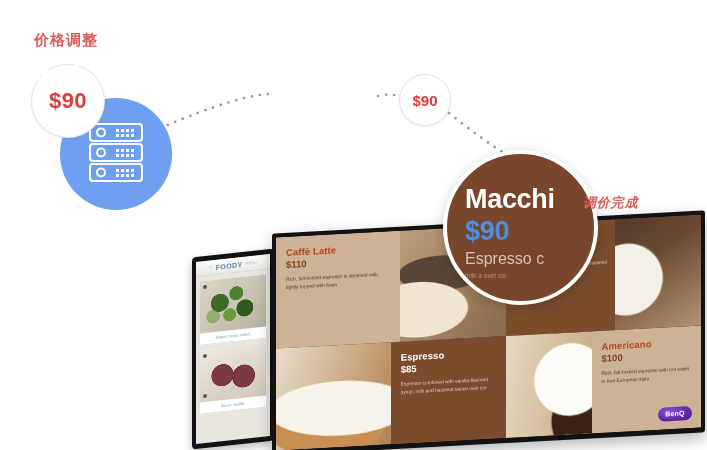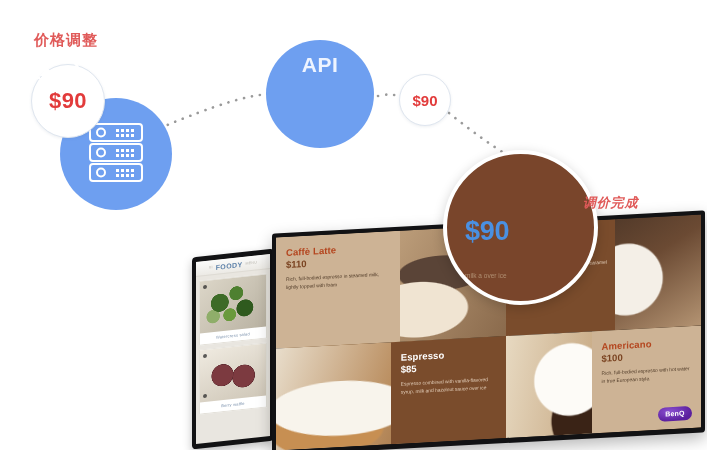--- a/index.html
+++ b/index.html
@@ -242,23 +242,20 @@
         <rect x="33" y="52" width="3" height="3"></rect>
       <rect x="38" y="52" width="3" height="3"></rect>
         <rect x="43" y="52" width="3" height="3"></rect>
     </g>
   </svg>
 
   <div id="bubble-left">
     <span class="amt">$90</span>
   </div>
 
-  <div id="api-circle">
-    <div id="api-title">API</div>
-  </div>
   <svg id="api-icon" viewBox="0 0 56 52">
     <path d="M13,36 C6,36 3,31 3,27 C3,22 7,18 12,18.5 C13,11 19,6 26,6
              C33,6 39,11 40,18 C47,18 52,22 52,28 C52,33 48,36 43,36" fill="none" stroke="#ffffff" stroke-width="2.4" stroke-linecap="round"></path>
     <g fill="#ffffff">
       <path d="M23,50 L23,34 L19,34 L26,25 L33,34 L29,34 L29,50 Z" transform="translate(-5,0)"></path>
       <path d="M23,25 L23,41 L19,41 L26,50 L33,41 L29,41 L29,25 Z" transform="translate(9,0)"></path>
     </g>
   </svg>
 
   <div id="bubble-right">
@@ -327,20 +324,22 @@
             <div class="t-desc">Rich, full-bodied espresso with hot water in true European style.</div>
           </div>
           <div id="benq-logo">BenQ</div>
         </div>
       </div>
 
     </div>
   </div>
 
   <div id="magnifier">
+    <div id="mag-name">Macchi</div>
     <div id="mag-price">$90</div>
+    <div id="mag-desc">Espresso c</div>
     <div id="mag-desc2">milk a
 over ice</div>
   </div>
 
   <div id="label-done">调价完成</div>
 
 </div>
 
 </body></html>

